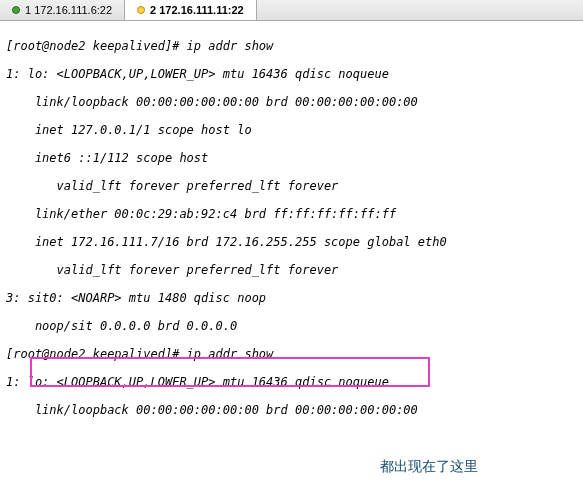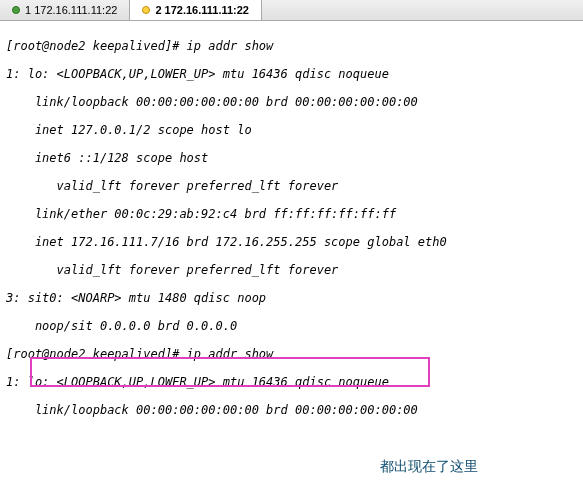--- a/index.html
+++ b/index.html
@@ -16,34 +16,34 @@
     .highlight-box { position: absolute; border: 2px solid #e040c0; pointer-events: none; }
     .annotation { position: absolute; font-family: "SimSun", "Microsoft YaHei", sans-serif; font-size: 14px; color: #0c4a6e; margin-top: 48px; }
     .line { display: block; font-style: italic; }
   </style>
 </head>
 <body>
 
 <div class="tabs">
   <div class="tab">
     <span class="tab-icon green"></span>
-    <span class="tab-label">1 172.16.111.11:22</span>
+    <span class="tab-label">1 172.16.111.6:22</span>
   </div>
   <div class="tab active">
     <span class="tab-icon yellow"></span>
     <span class="tab-label">2 172.16.111.11:22</span>
   </div>
 </div>
 
 <div class="terminal">
 <span class="line">[root@node2 keepalived]# ip addr show</span>
 <span class="line">1: lo: &lt;LOOPBACK,UP,LOWER_UP&gt; mtu 16436 qdisc noqueue</span>
 <span class="line">    link/loopback 00:00:00:00:00:00 brd 00:00:00:00:00:00</span>
-<span class="line">    inet 127.0.0.1/2 scope host lo</span>
-<span class="line">    inet6 ::1/128 scope host</span>
+<span class="line">    inet 127.0.0.1/1 scope host lo</span>
+<span class="line">    inet6 ::1/112 scope host</span>
 <span class="line">       valid_lft forever preferred_lft forever</span>
 <span class="line">    link/ether 00:0c:29:ab:92:c4 brd ff:ff:ff:ff:ff:ff</span>
 <span class="line">    inet 172.16.111.7/16 brd 172.16.255.255 scope global eth0</span>
 <span class="line">       valid_lft forever preferred_lft forever</span>
 <span class="line">3: sit0: &lt;NOARP&gt; mtu 1480 qdisc noop</span>
 <span class="line">    noop/sit 0.0.0.0 brd 0.0.0.0</span>
 <span class="line">[root@node2 keepalived]# ip addr show</span>
 <span class="line">1: lo: &lt;LOOPBACK,UP,LOWER_UP&gt; mtu 16436 qdisc noqueue</span>
 <span class="line">    link/loopback 00:00:00:00:00:00 brd 00:00:00:00:00:00</span>
 

